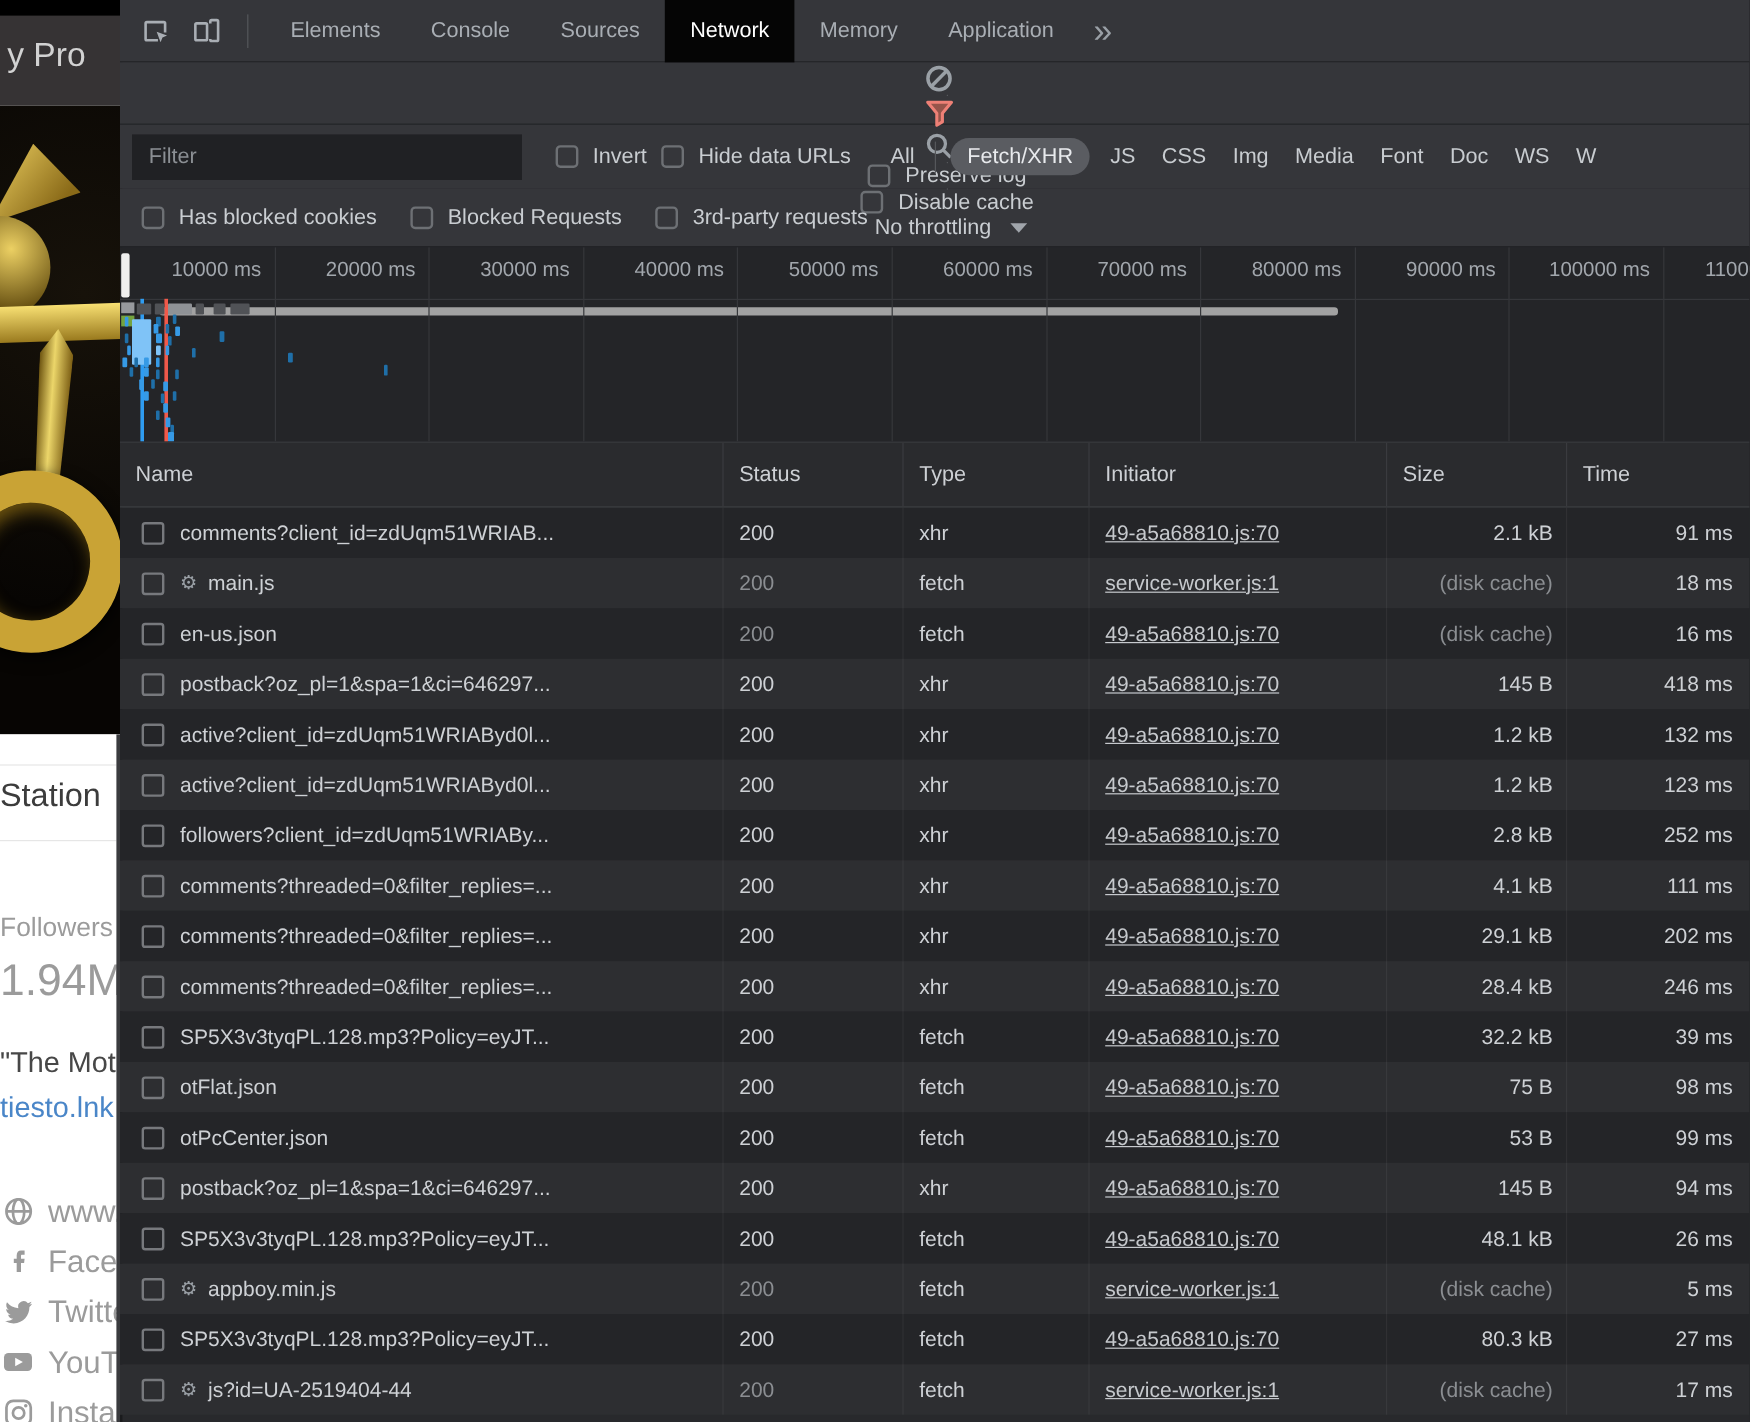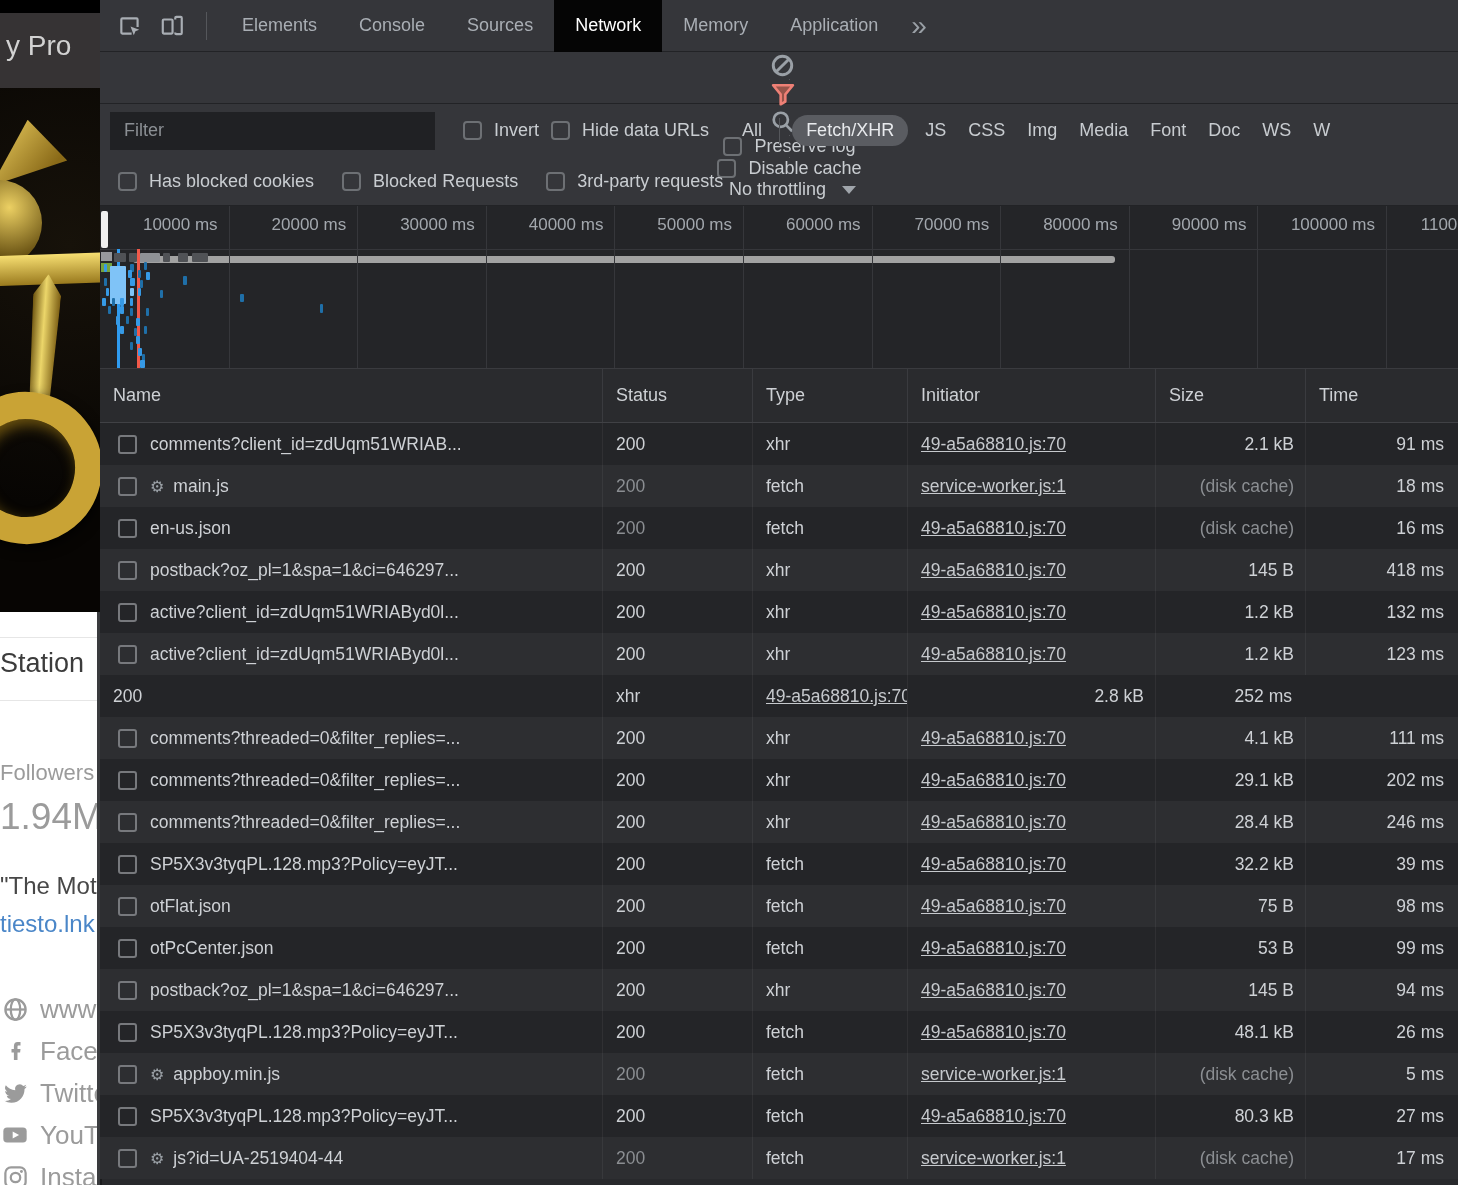--- a/index.html
+++ b/index.html
@@ -465,20 +465,24 @@
         </div>
         <div class="cell c-status">200</div>
         <div class="cell c-type">xhr</div>
         <div class="cell c-init">
           <span class="init-link">49-a5a68810.js:70</span>
         </div>
         <div class="cell c-size">1.2 kB</div>
         <div class="cell c-time">123 ms</div>
       </div>
       <div class="row">
+        <div class="cell c-name">
+          <span class="rcheckbox"></span>
+          <span class="nm">followers?client_id=zdUqm51WRIABy...</span>
+        </div>
         <div class="cell c-status">200</div>
         <div class="cell c-type">xhr</div>
         <div class="cell c-init">
           <span class="init-link">49-a5a68810.js:70</span>
         </div>
         <div class="cell c-size">2.8 kB</div>
         <div class="cell c-time">252 ms</div>
       </div>
       <div class="row">
         <div class="cell c-name">

